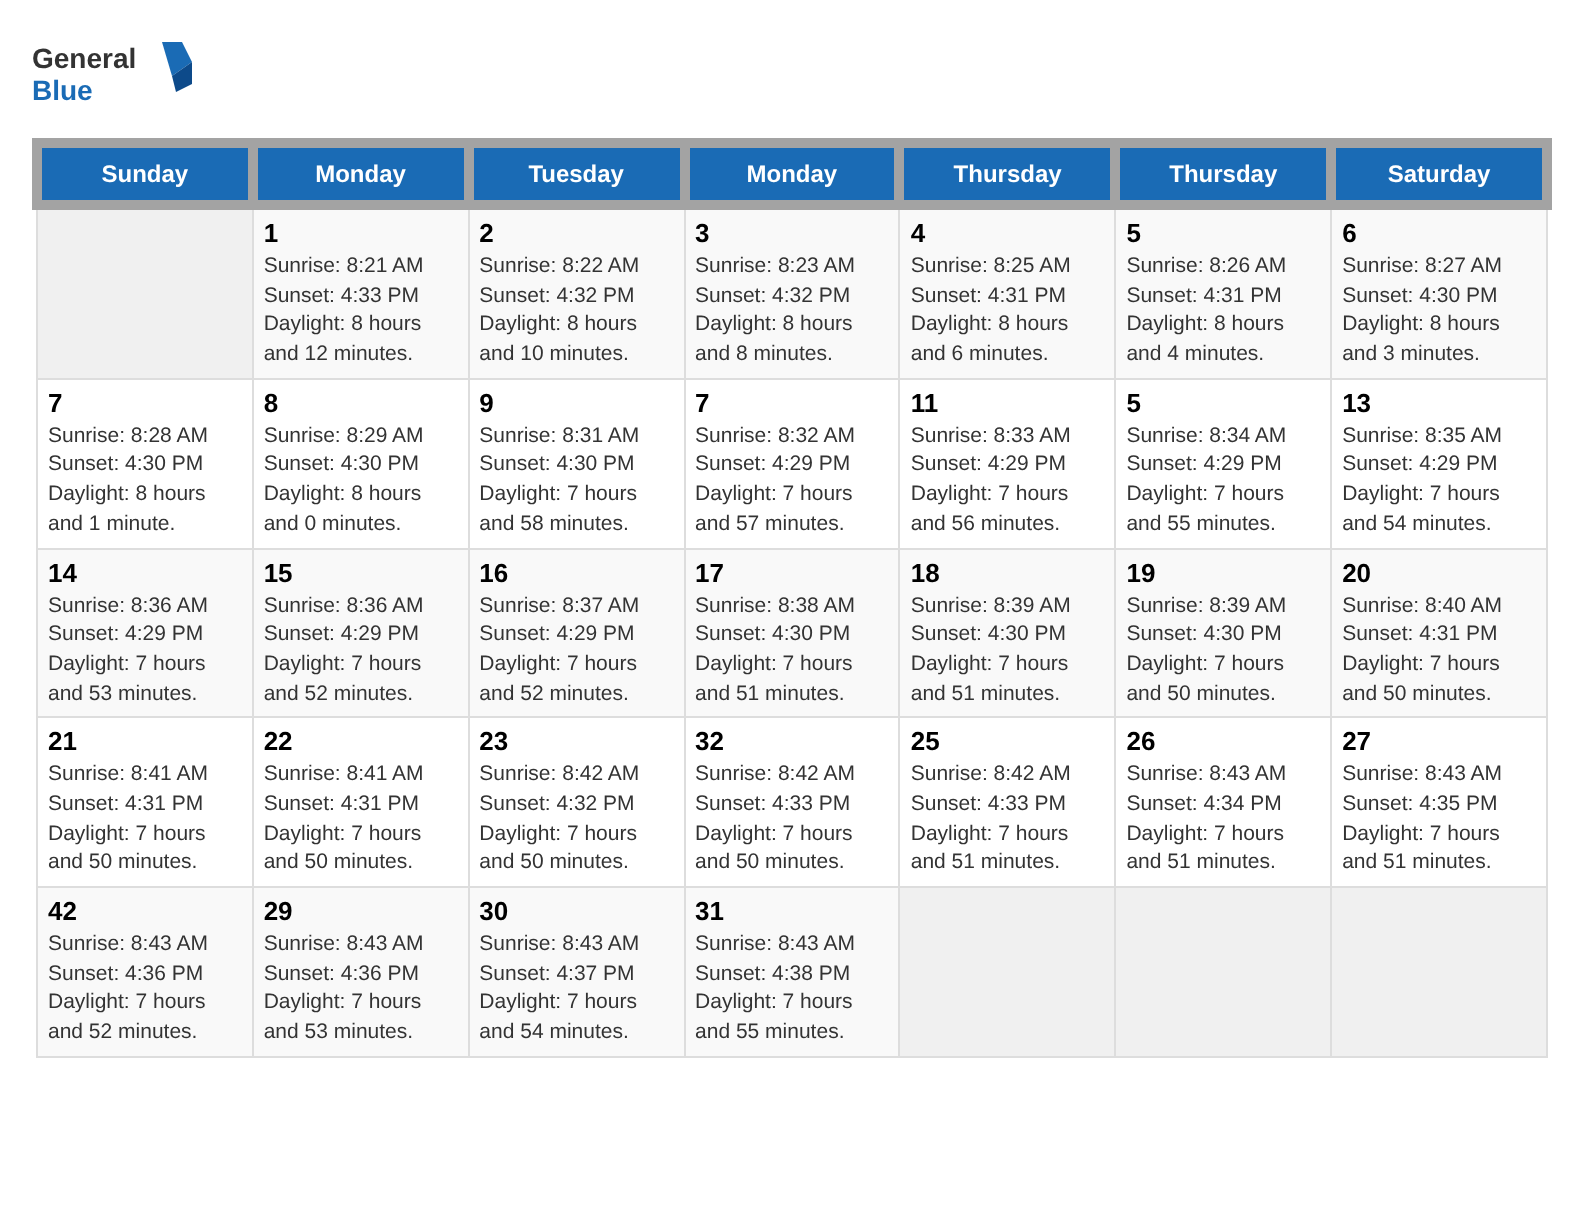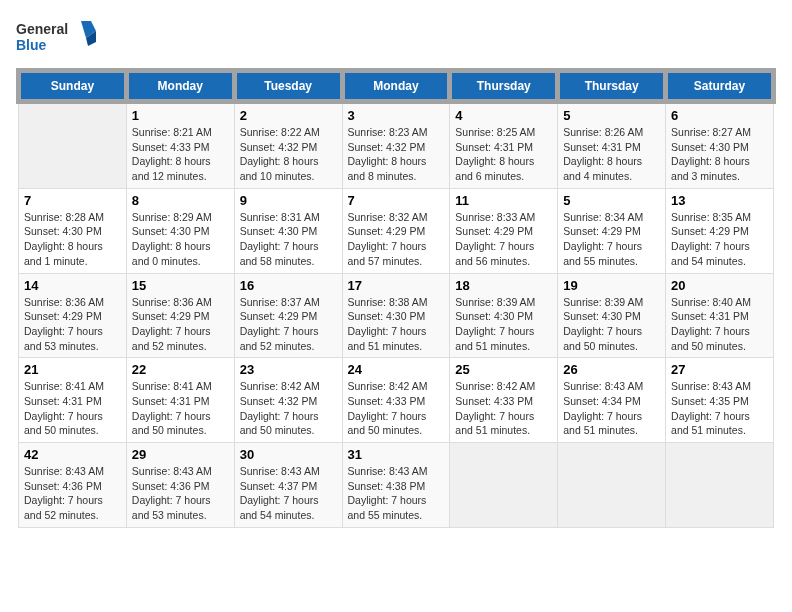--- a/index.html
+++ b/index.html
@@ -200,21 +200,21 @@
         </td>
         <td>
           <span class="day-number">22</span>
           <div class="day-info">Sunrise: 8:41 AM<br>Sunset: 4:31 PM<br>Daylight: 7 hours<br>and 50 minutes.</div>
         </td>
         <td>
           <span class="day-number">23</span>
           <div class="day-info">Sunrise: 8:42 AM<br>Sunset: 4:32 PM<br>Daylight: 7 hours<br>and 50 minutes.</div>
         </td>
         <td>
-          <span class="day-number">24</span>
+          <span class="day-number">32</span>
           <div class="day-info">Sunrise: 8:42 AM<br>Sunset: 4:33 PM<br>Daylight: 7 hours<br>and 50 minutes.</div>
         </td>
         <td>
           <span class="day-number">25</span>
           <div class="day-info">Sunrise: 8:42 AM<br>Sunset: 4:33 PM<br>Daylight: 7 hours<br>and 51 minutes.</div>
         </td>
         <td>
           <span class="day-number">26</span>
           <div class="day-info">Sunrise: 8:43 AM<br>Sunset: 4:34 PM<br>Daylight: 7 hours<br>and 51 minutes.</div>
         </td>

